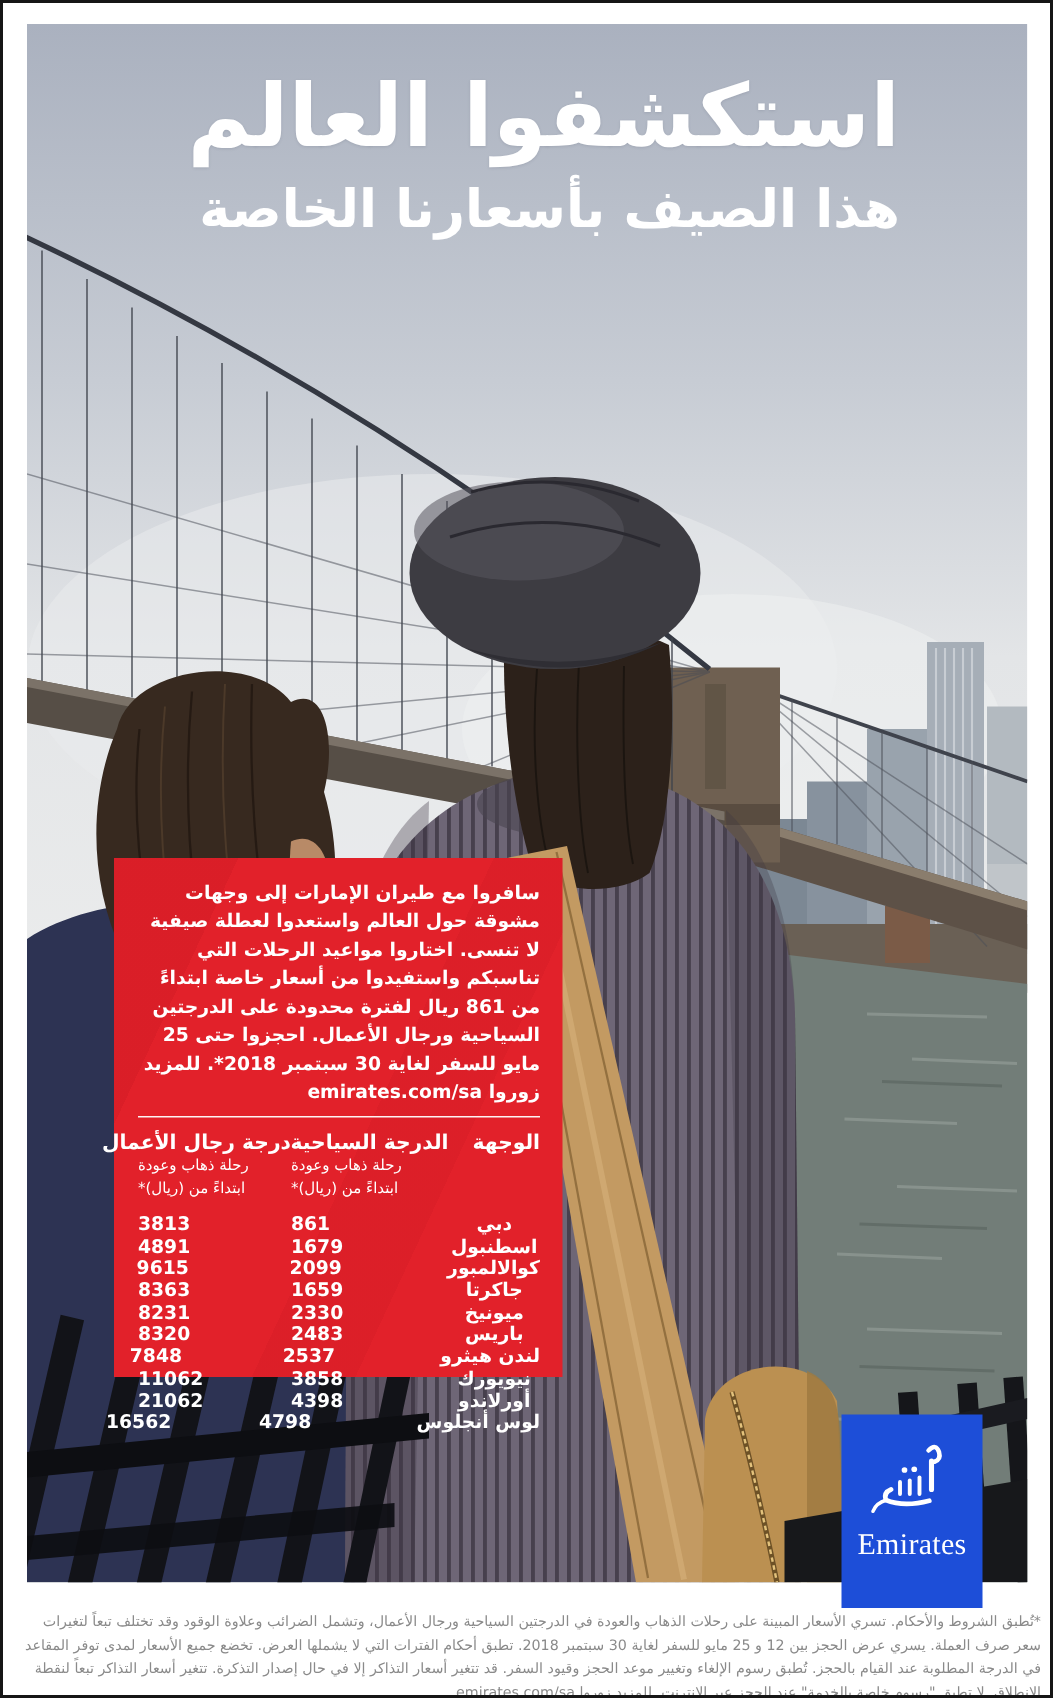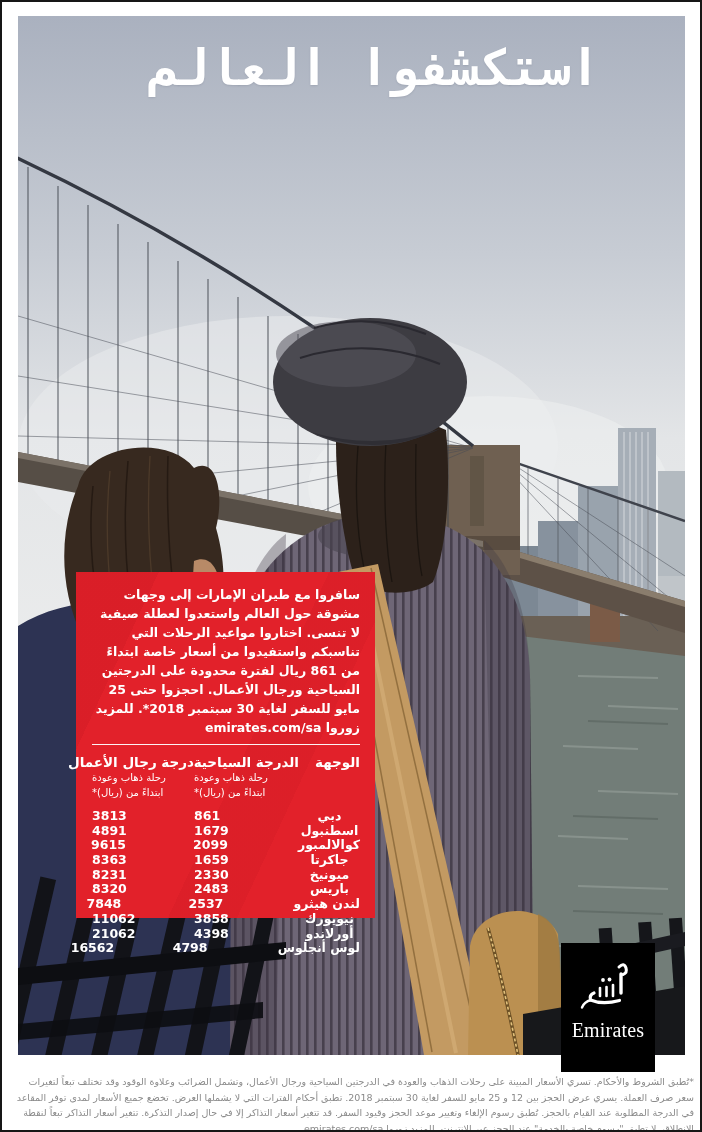--- a/index.html
+++ b/index.html
@@ -18,23 +18,22 @@
     overflow:hidden;
   }
   .photo svg{ display:block; }
 
   
   .headline-wrap{
     position:absolute; top:36px; right:100px; text-align:right; color:#ffffff;
     direction:rtl; z-index:4;
   }
   .headline{
-    font-size:50px; line-height:1.35; font-weight:800; letter-spacing:-1px;
+    font-size:58px; line-height:1.35; font-weight:800; letter-spacing:-1px;
     text-shadow:0 1px 2px rgba(60,70,90,.15);
-    font-family:Liberation Mono, monospace;
   }
   .subheadline{
     font-size:35px; line-height:1.3; font-weight:700; margin-top:2px;
   }
 
   
   .offer-box{
     position:absolute; left:42px; top:570px; width:299px; height:346px;
     background:#e2212a;
     background-image:linear-gradient(115deg, rgba(190,20,30,.22) 0 18%, rgba(0,0,0,0) 18% 55%, rgba(190,20,30,.16) 55% 70%, rgba(0,0,0,0) 70%);
@@ -58,21 +57,21 @@
   .fare-head .h-class{ text-align:left; font-weight:700; font-size:13.5px; white-space:nowrap; }
   .fare-sub{ font-size:10px; line-height:12.5px; font-weight:400; text-align:left; white-space:nowrap; margin-top:2px; }
   .fare-rows{ margin-top:9px; }
   .fare-row{ height:14.7px; }
   .fare-row .c-dest{ text-align:center; font-size:12.5px; font-weight:700; white-space:nowrap; }
   .fare-row .c-num{ text-align:left; font-size:12.5px; font-weight:700; direction:ltr; }
 
   
   .logo-block{
     position:absolute; left:559px; top:941px; width:94px; height:129px;
-    background:#000000; z-index:6; display:flex; flex-direction:column;
+    background:#1d4ed8; z-index:6; display:flex; flex-direction:column;
     align-items:center; justify-content:flex-start;
   }
   .logo-block svg{ margin-top:12px; }
   .logo-wordmark{
     font-family:"Liberation Serif","DejaVu Serif",serif;
     color:#ffffff; font-size:20px; letter-spacing:.2px; margin-top:2px;
     direction:ltr;
   }
 
   
@@ -263,20 +262,21 @@
           <rect x="656" y="902" width="13" height="137" transform="rotate(-4 662 975)"></rect>
         </g>
         <polygon points="595,932 667,916 667,930 595,946" fill="#1a1b20"></polygon>
         <polygon points="505,998 667,970 667,1039 505,1039" fill="#17181b"></polygon>
       </g>
     </svg>
   </div>
 
   <div class="headline-wrap">
     <div class="headline">استكشفوا العالم</div>
+    <div class="subheadline">هذا الصيف بأسعارنا الخاصة</div>
   </div>
 
   <div class="offer-box">
     <p class="offer-intro">سافروا مع طيران الإمارات إلى وجهات مشوقة حول العالم واستعدوا لعطلة صيفية لا تنسى. اختاروا مواعيد الرحلات التي تناسبكم واستفيدوا من أسعار خاصة ابتداءً من 861 ريال لفترة محدودة على الدرجتين السياحية ورجال الأعمال. احجزوا حتى 25 مايو للسفر لغاية 30 سبتمبر 2018*. للمزيد زوروا emirates.com/sa</p>
     <hr class="offer-sep">
 
     <div class="fare-table">
       <div class="fare-head">
         <div class="h-dest">الوجهة</div>
         <div>

